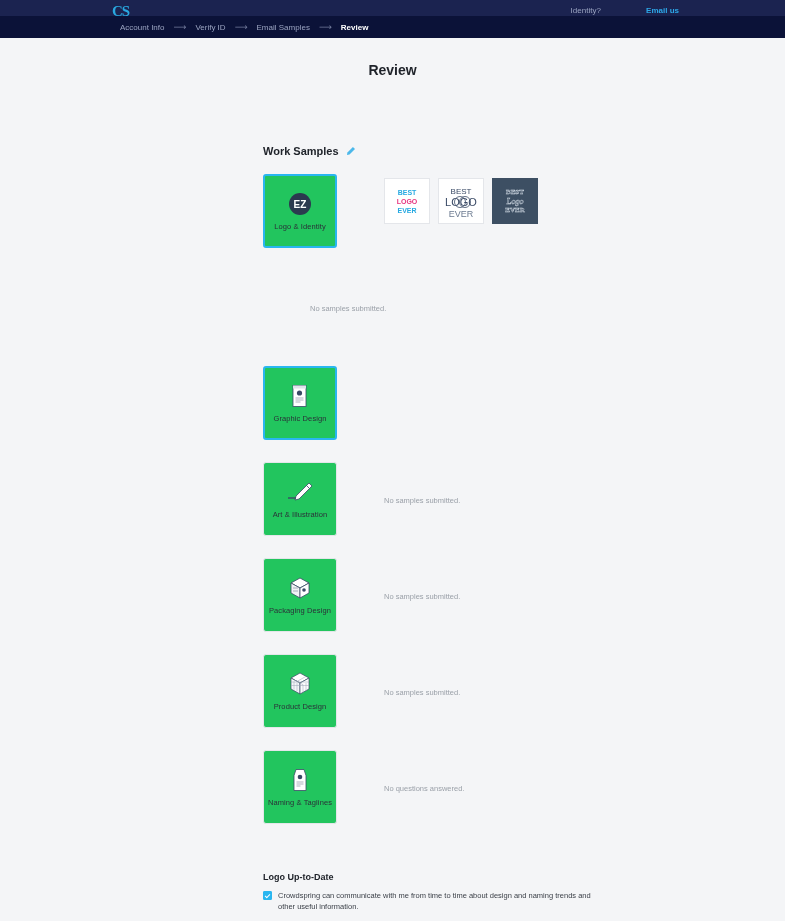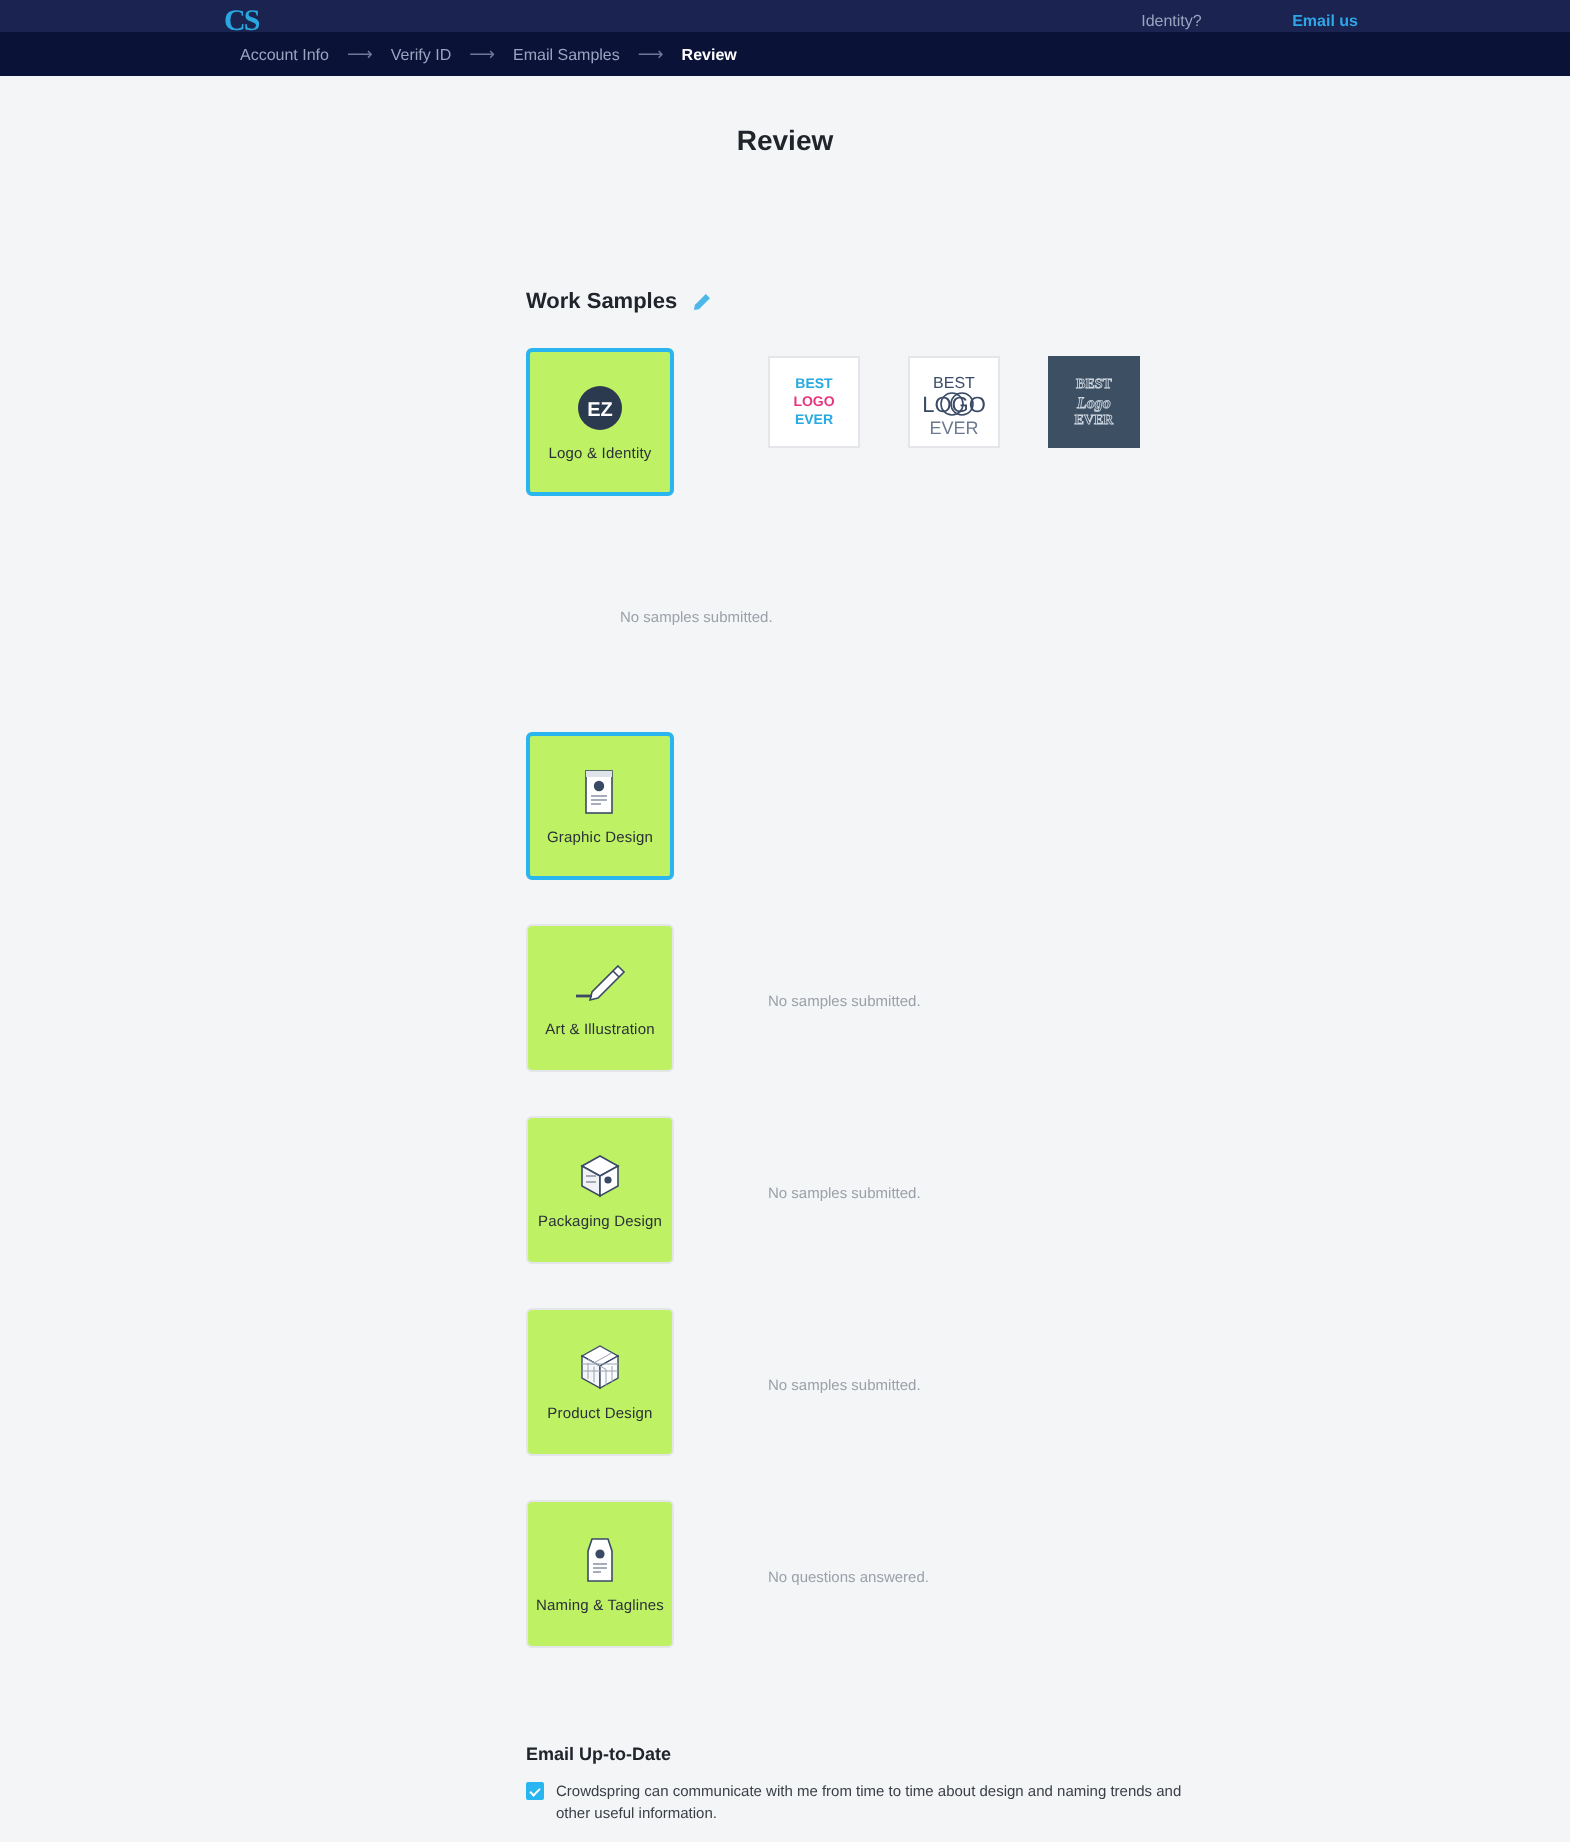--- a/index.html
+++ b/index.html
@@ -67,39 +67,39 @@
     font-size: 11px; font-weight: bold; color: #20242b;
   }
   .edit-icon { width: 11px; height: 11px; display: block; }
 
   
   .rows { position: absolute; left: 263px; top: 112px; width: 450px; }
   .row { display: flex; align-items: flex-start; margin-bottom: 22px; height: 74px; }
 
   .cat-card {
     width: 74px; height: 74px;
-    background: #bef264;
+    background: #22c55e;
     border: 1px solid #e4e6ea;
     border-radius: 3px;
     display: flex; flex-direction: column;
     align-items: center; justify-content: center;
     flex: 0 0 74px;
   }
   .cat-card.selected {
     border: 2px solid #29b6f0;
   }
   .cat-icon { height: 26px; display: flex; align-items: center; justify-content: center; margin-bottom: 5px; }
   .cat-label {
     font-size: 7.5px; font-weight: normal; color: #2b3038;
     text-align: left; line-height: 10px; letter-spacing: .1px;
   }
 
   .row-content {
     margin-left: 16px; padding-top: 4px;
-    display: flex; align-items: flex-start; gap: 24px; padding-left: 31px;
+    display: flex; align-items: flex-start; gap: 8px; padding-left: 31px;
   }
   .empty-msg {
     font-size: 7.5px; color: #9ba1a9;
     padding-top: 30px;
   }
 
   
   .thumb {
     width: 46px; height: 46px;
     border: 1px solid #e4e6ea;
@@ -302,21 +302,21 @@
       </div>
       <div class="row-content">
         <div class="empty-msg">No questions answered.</div>
       </div>
     </div>
 
   </div>
 
   <div class="bottom">
 
-    <div class="form-head">Email Up-to-Date</div>
+    <div class="form-head">Logo Up-to-Date</div>
     <div class="check-row">
       <div class="cbox checked"></div>
       <div class="check-text">Crowdspring can communicate with me from time to time about design and naming trends and other useful information.</div>
     </div>
 
   </div>
 
 </div>
 
 </body></html>

